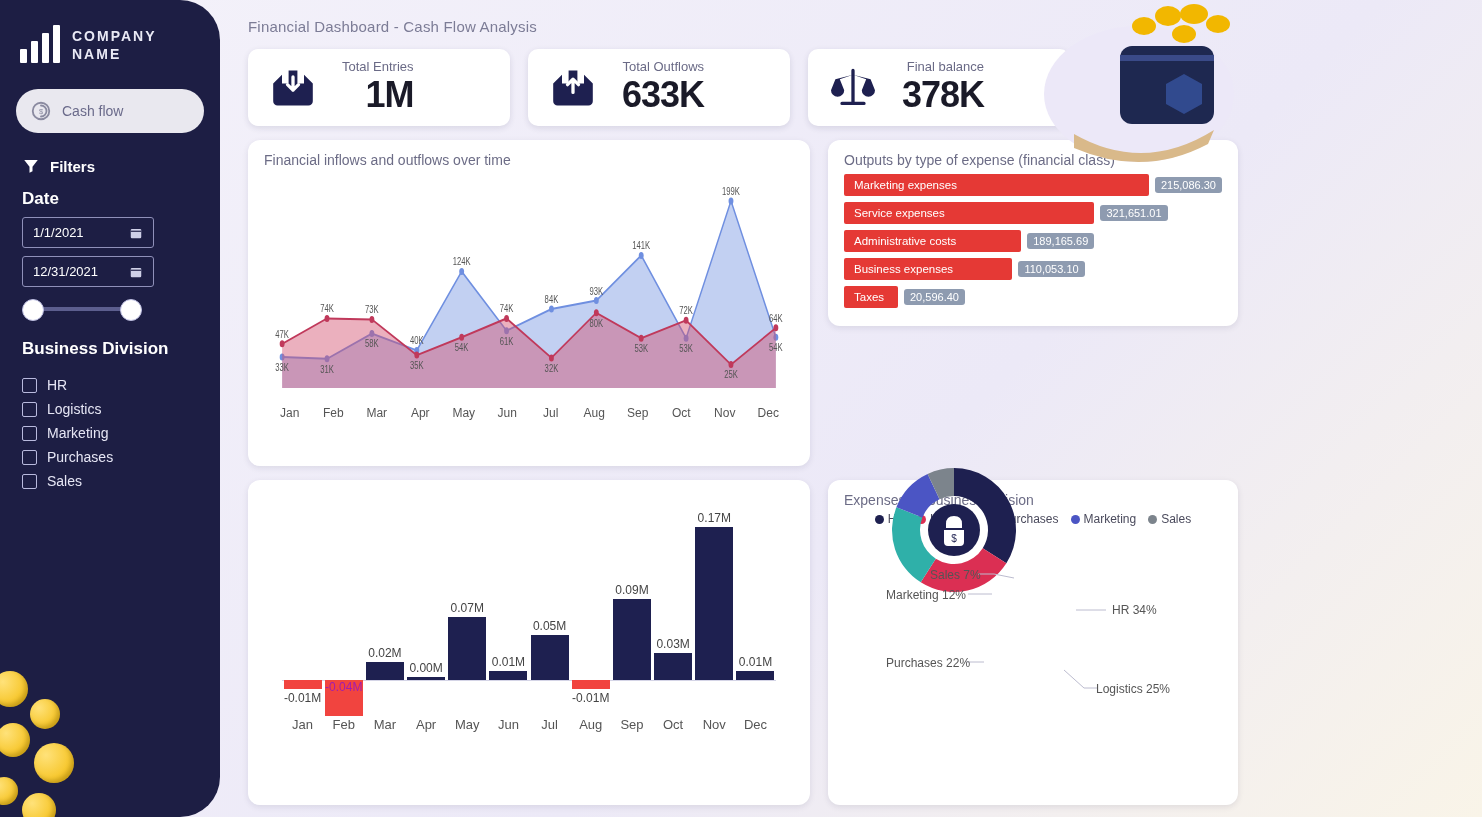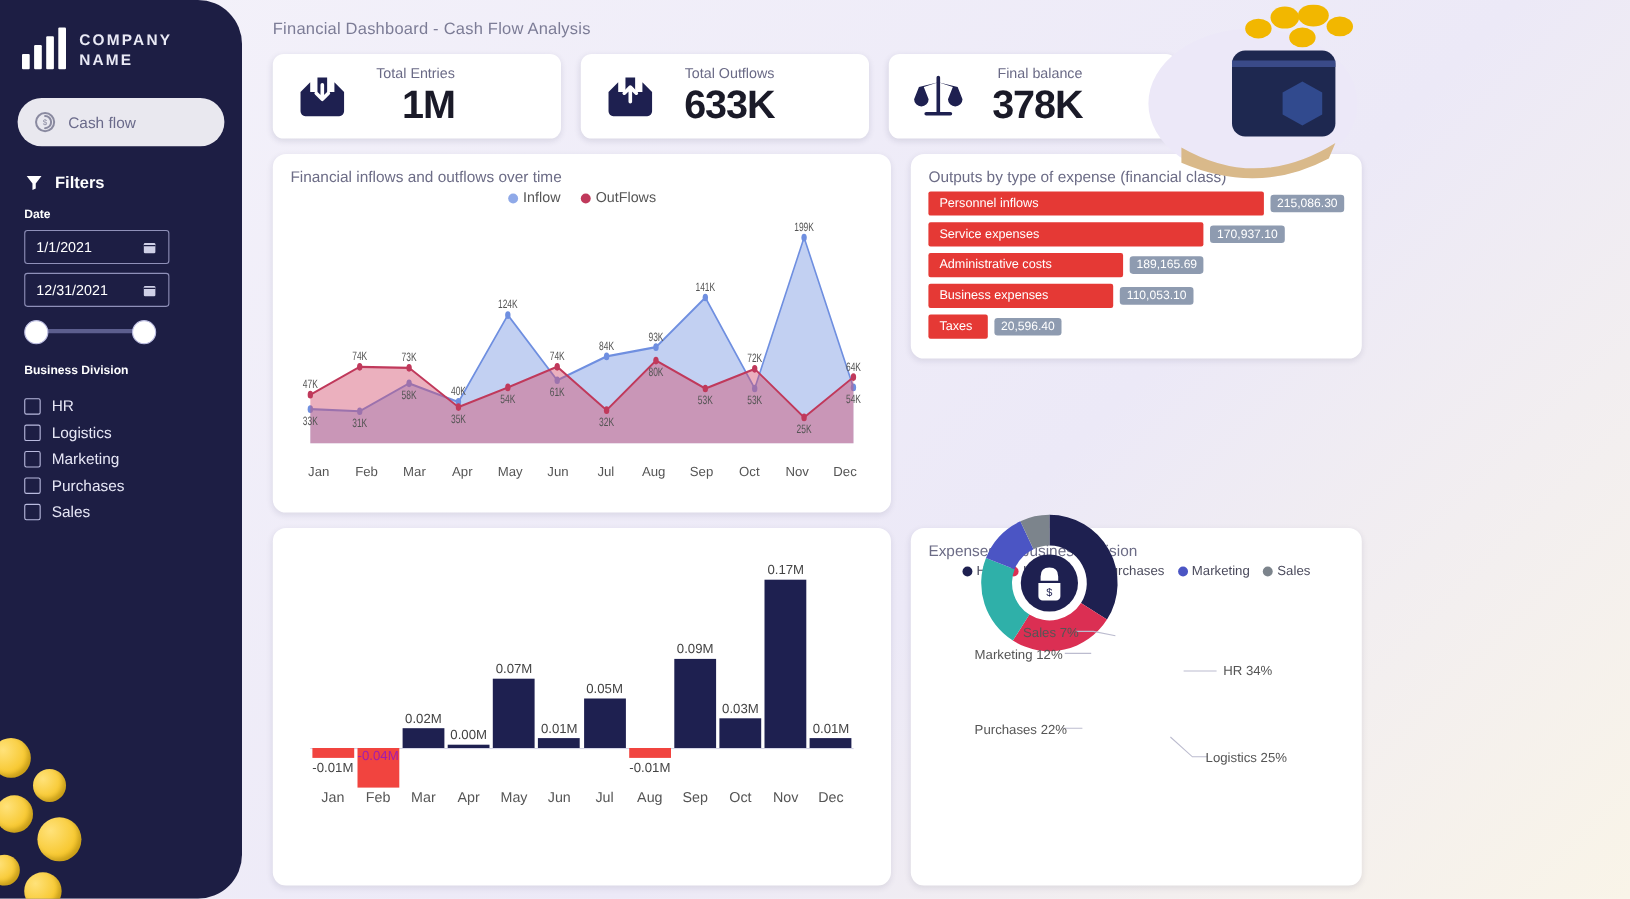--- a/index.html
+++ b/index.html
@@ -15,21 +15,21 @@
 .logo-bars span:nth-child(2){height:22px}
 .logo-bars span:nth-child(3){height:30px}
 .logo-bars span:nth-child(4){height:38px}
 
 .pill{background:#e9e8ef;color:#6a6a8a;margin:6px 16px;border-radius:24px;height:44px;display:flex;align-items:center;padding:0 14px;gap:10px;font-size:14px}
 .pill svg{width:22px;height:22px;stroke:#8a8aa0}
 
 .filters{padding:18px 22px 0}
 .filters-h{display:flex;align-items:center;gap:10px;font-weight:600;font-size:15px;margin-bottom:14px}
 .filters-h svg{width:18px;height:18px;fill:#fff}
-.lbl{font-weight:700;font-size:11px;margin:8px 0}
+.lbl{font-weight:700;font-size:17px;margin:8px 0}
 .date-inp{display:flex;align-items:center;justify-content:space-between;border:1px solid #8f90b9;border-radius:3px;padding:7px 10px;width:110px;font-size:13px;margin-bottom:8px;background:#1d1e44}
 .date-inp svg{width:14px;height:14px;fill:#cfd0e7}
 .range{position:relative;height:24px;margin:10px 0 18px;width:120px}
 .range .track{position:absolute;left:10px;right:10px;top:10px;height:4px;background:#5c5e8e;border-radius:2px}
 .range .knob{position:absolute;top:2px;width:20px;height:20px;background:#fff;border-radius:50%;border:1px solid #bcbde1}
 .range .knob.k1{left:0}.range .knob.k2{right:0}
 .bd-list{padding:2px 22px}
 .chk{display:flex;align-items:center;gap:10px;font-size:14px;color:#e6e6f5;margin:8px 0}
 .chk .box{width:13px;height:13px;border:1.5px solid #b9bade;border-radius:2px}
 
@@ -216,24 +216,20 @@
           <div class="txt">
             <span class="l">Final balance</span>
             <span class="v">378K</span>
           </div>
         </div>
       </div>
 
     <div class="row" style="flex:1">
       <div class="card" id="flow-card">
         <div class="card-title">Financial inflows and outflows over time</div>
-        <div class="legend">
-          <span><span class="dot" style="background:#8fa9e8"></span><span>Inflow</span></span>
-          <span><span class="dot" style="background:#c0395b"></span><span>OutFlows</span></span>
-        </div>
         <svg class="flow-svg" id="flow-svg" viewBox="0 0 760 228" preserveAspectRatio="none">
             <polygon points="26,216 26,184.98 90.36363636363636,186.86 154.72727272727272,161.48000000000002 219.0909090909091,178.4 283.45454545454544,99.44 347.8181818181818,158.66 412.1818181818182,137.04000000000002 476.54545454545456,128.57999999999998 540.9090909090909,83.46000000000001 605.2727272727273,166.18 669.6363636363636,28.939999999999998 734,165.24 734,216" fill="rgba(143,169,232,.55)"></polygon>
             <polyline points="26,184.98 90.36363636363636,186.86 154.72727272727272,161.48000000000002 219.0909090909091,178.4 283.45454545454544,99.44 347.8181818181818,158.66 412.1818181818182,137.04000000000002 476.54545454545456,128.57999999999998 540.9090909090909,83.46000000000001 605.2727272727273,166.18 669.6363636363636,28.939999999999998 734,165.24" fill="none" stroke="#6f8fe0" stroke-width="2"></polyline>
             <circle cx="26" cy="184.98" r="3.5" fill="#6f8fe0"></circle>
             <circle cx="90.36363636363636" cy="186.86" r="3.5" fill="#6f8fe0"></circle>
             <circle cx="154.72727272727272" cy="161.48000000000002" r="3.5" fill="#6f8fe0"></circle>
             <circle cx="219.0909090909091" cy="178.4" r="3.5" fill="#6f8fe0"></circle>
             <circle cx="283.45454545454544" cy="99.44" r="3.5" fill="#6f8fe0"></circle>
             <circle cx="347.8181818181818" cy="158.66" r="3.5" fill="#6f8fe0"></circle>
             <circle cx="412.1818181818182" cy="137.04000000000002" r="3.5" fill="#6f8fe0"></circle>
@@ -296,26 +292,26 @@
             <span>Dec</span>
           </div>
       </div>
 
       <div id="right-col">
 
         <div class="card" id="outputs-card">
           <div class="card-title">Outputs by type of expense (financial class)</div>
           <div id="outputs-bars">
               <div class="obar-row">
-                <div class="obar" style="width:290px">Personnel inflows</div>
+                <div class="obar" style="width:290px">Marketing expenses</div>
                 <span class="obar-val">215,086.30</span>
               </div>
               <div class="obar-row">
                 <div class="obar" style="width:230.47380981494408px">Service expenses</div>
-                <span class="obar-val">170,937.10</span>
+                <span class="obar-val">321,651.01</span>
               </div>
               <div class="obar-row">
                 <div class="obar" style="width:157.2265504590483px">Administrative costs</div>
                 <span class="obar-val">189,165.69</span>
               </div>
               <div class="obar-row">
                 <div class="obar" style="width:148.38415556918315px">Business expenses</div>
                 <span class="obar-val">110,053.10</span>
               </div>
               <div class="obar-row">

